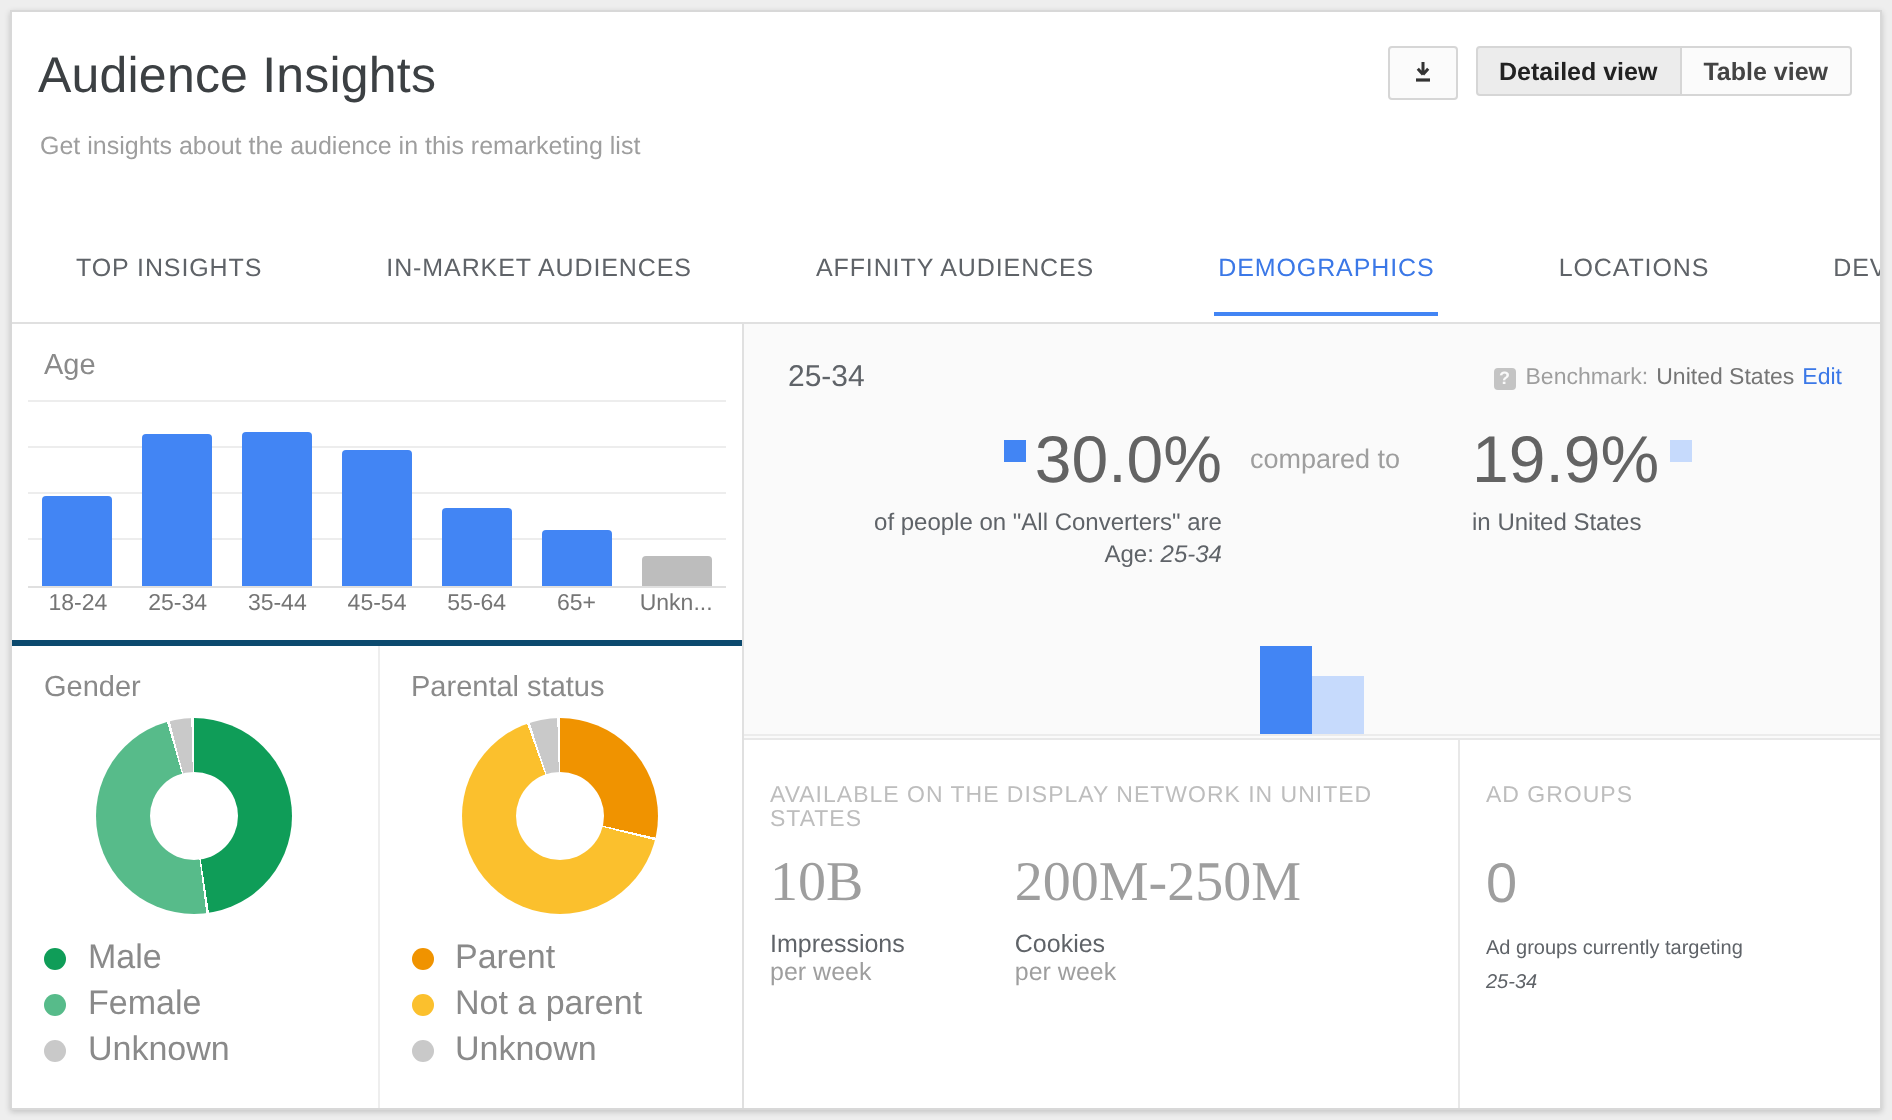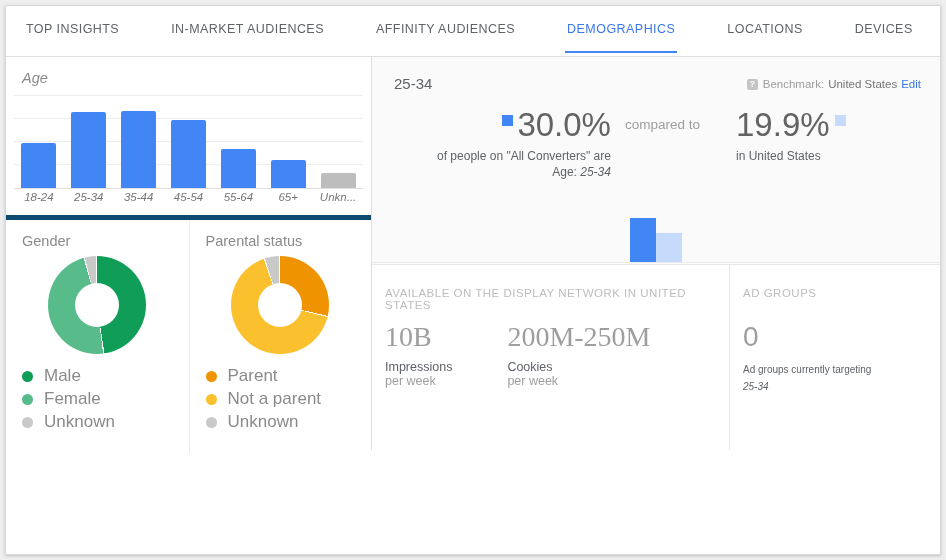--- a/index.html
+++ b/index.html
@@ -59,22 +59,22 @@
     cursor: pointer; font-weight: bold;
   }
   .seg.first { border-radius: 2px 0 0 2px; }
   .seg.last  { border-radius: 0 2px 2px 0; border-left: none; }
   .seg.active { background: #ececec; color: #222; }
 
   
   .tabs {
     position: relative; height: 50px;
     border-bottom: 1px solid #e0e0e0;
-    padding-left: 20px;
-    display: flex; align-items: flex-start;
+    padding-left: 32px;
+    display: flex; align-items: flex-start; gap: 10px;
   }
   .tab {
     position: relative;
     font-size: 12.5px; letter-spacing: .45px;
     color: #5f6368; padding: 16px 0 0 0;
     margin-right: 52px; cursor: pointer;
     white-space: nowrap;
   }
   .tab.active { color: #3b78e7; }
   .tab.active:after {
@@ -86,21 +86,21 @@
   
   .body { position: relative; height: 393px; display: flex; }
   .left-col {
     width: 366px; box-sizing: border-box;
     border-right: 1px solid #e0e0e0;
     position: relative;
   }
   .right-col { flex: 1; position: relative; }
 
   
-  .age-panel { position: relative; height: 158px; border-bottom: 5px solid #0c4a6e; font-style: italic; }
+  .age-panel { position: relative; height: 158px; border-bottom: 3px solid #0c4a6e; }
   .panel-title {
     position: absolute; left: 16px; top: 13px;
     font-size: 14.5px; color: #8a8a8a; font-weight: 400;
   }
   .age-plot {
     position: absolute; left: 8px; right: 8px; top: 38px; height: 94px;
   }
   .gridline {
     position: absolute; left: 0; right: 0; height: 1px; background: #ededed;
   }
@@ -240,20 +240,37 @@
     font-size: 10px; color: #5f6368; line-height: 17px; width: 195px;
   }
   .adgrp-desc em { font-style: italic; }
 </style>
 </head>
 <body>
 
 <div class="shot">
 <div class="card">
 
+  <div class="hdr">
+    <div class="page-title">Audience Insights</div>
+    <div class="page-sub">Get insights about the audience in this remarketing list</div>
+
+    <div class="hdr-actions">
+      <div class="icon-btn">
+        <svg class="dl-ico" width="13" height="13" viewBox="0 0 13 13">
+          <path d="M6.5 1 v5.2 M6.5 7.2 L3.9 4.4 M6.5 7.2 L9.1 4.4" stroke="#333" stroke-width="1.5" fill="none"></path>
+          <rect x="3" y="9.2" width="7" height="1.6" fill="#333"></rect>
+        </svg>
+      </div>
+      <div class="seg-group">
+        <div class="seg first active">Detailed view</div>
+        <div class="seg last">Table view</div>
+      </div>
+    </div>
+  </div>
 
   <div class="tabs">
     <div class="tab">TOP INSIGHTS</div>
     <div class="tab">IN-MARKET AUDIENCES</div>
     <div class="tab">AFFINITY AUDIENCES</div>
     <div class="tab active">DEMOGRAPHICS</div>
     <div class="tab">LOCATIONS</div>
     <div class="tab">DEVICES</div>
   </div>
 

